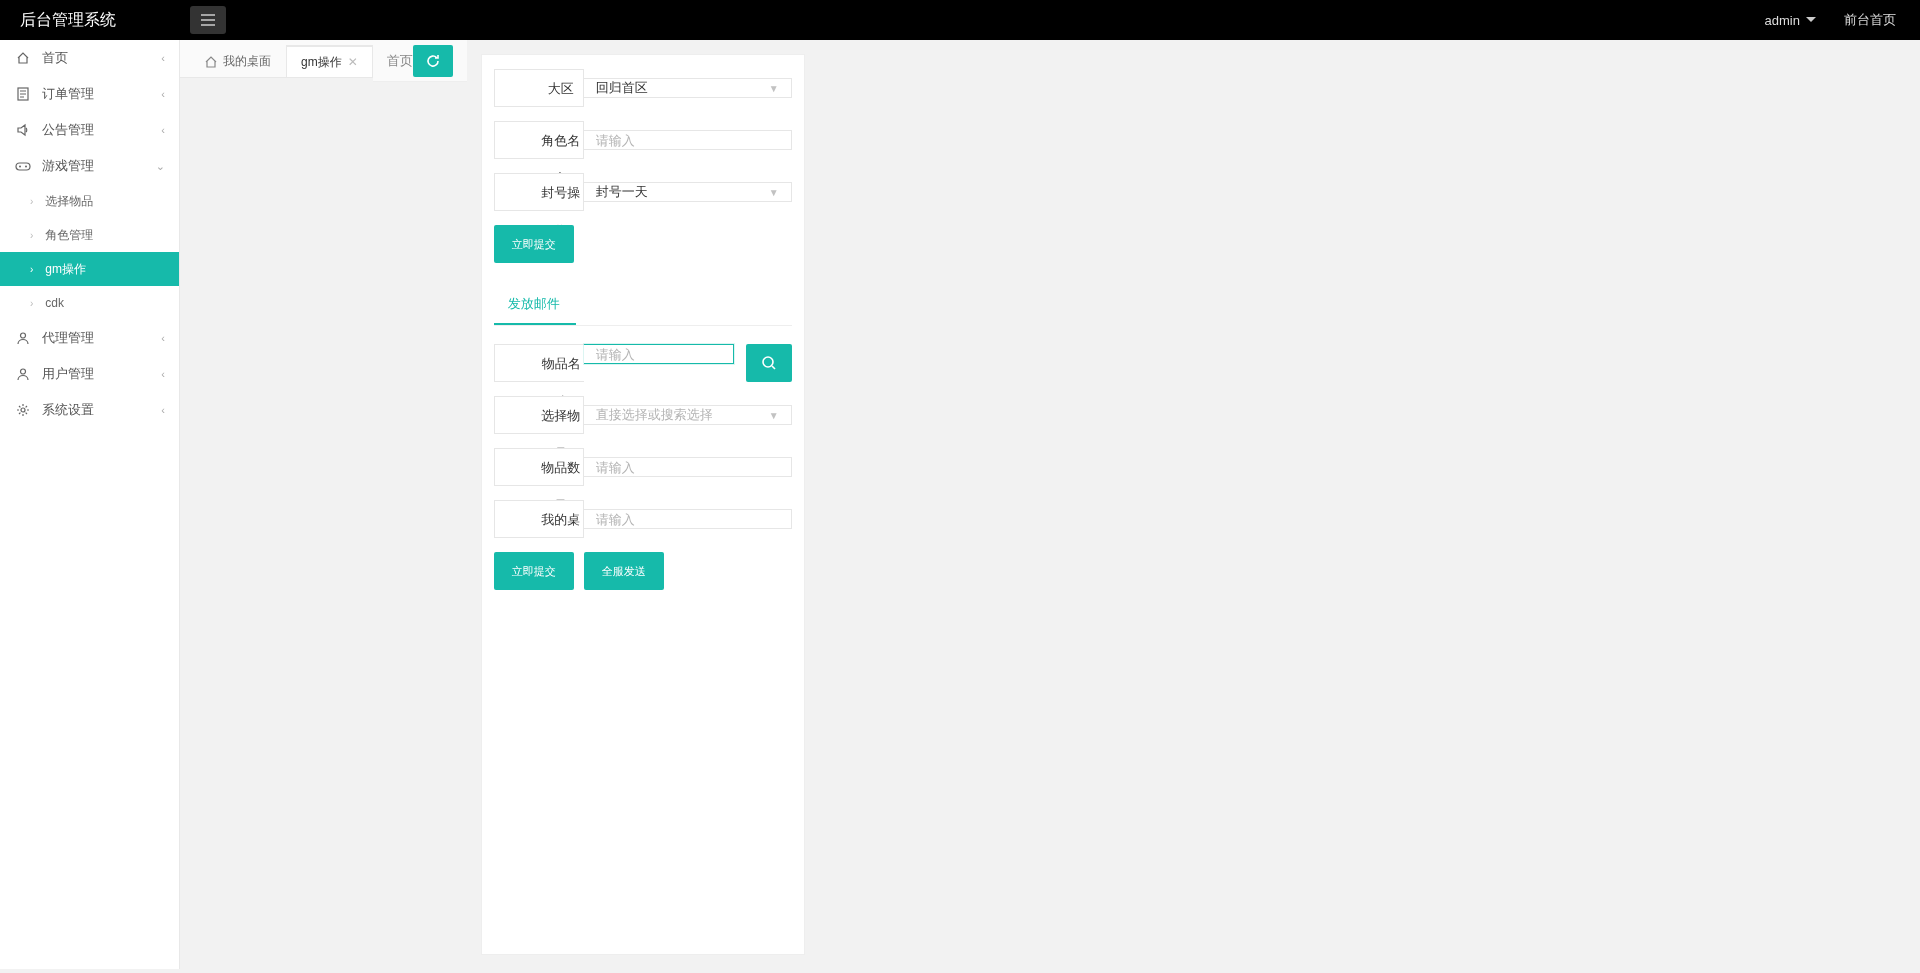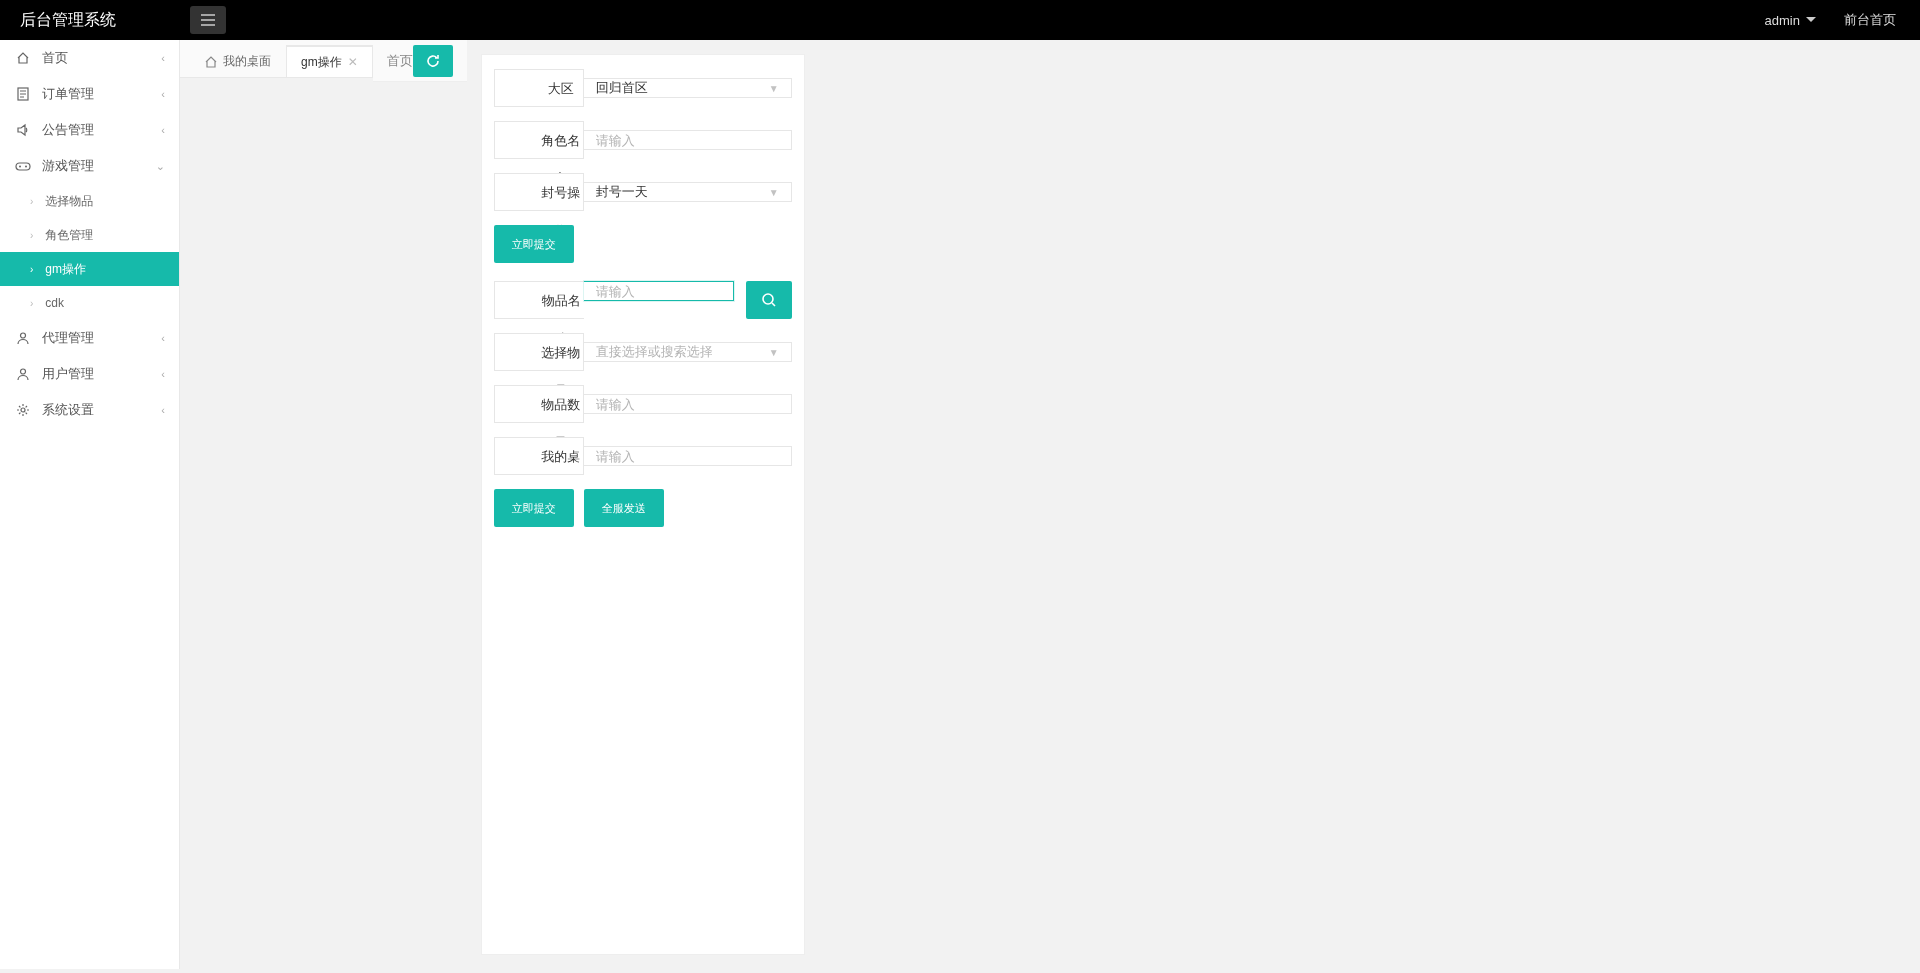--- a/index.html
+++ b/index.html
@@ -216,20 +216,23 @@
         <div class="form-label">封号操作</div>
         <div class="form-select">
           <span>封号一天</span>
           <span class="sel-arrow">▼</span>
         </div>
       </div>
       <div class="btn-row">
         <button class="btn">立即提交</button>
       </div>
 
+      <div class="section-tabs">
+        <div class="section-tab">发放邮件</div>
+      </div>
 
       <div class="search-row">
         <div style="display:flex;">
           <div class="form-label">物品名称</div>
           <input class="form-input focused narrow" placeholder="请输入" style="">
         </div>
         <button class="btn icon-only">
           <svg width="16" height="16" viewBox="0 0 16 16">
               <circle cx="7" cy="7" r="5" fill="none" stroke="#fff" stroke-width="1.6"></circle>
               <path stroke="#fff" stroke-width="1.6" d="M11 11l3 3"></path>

